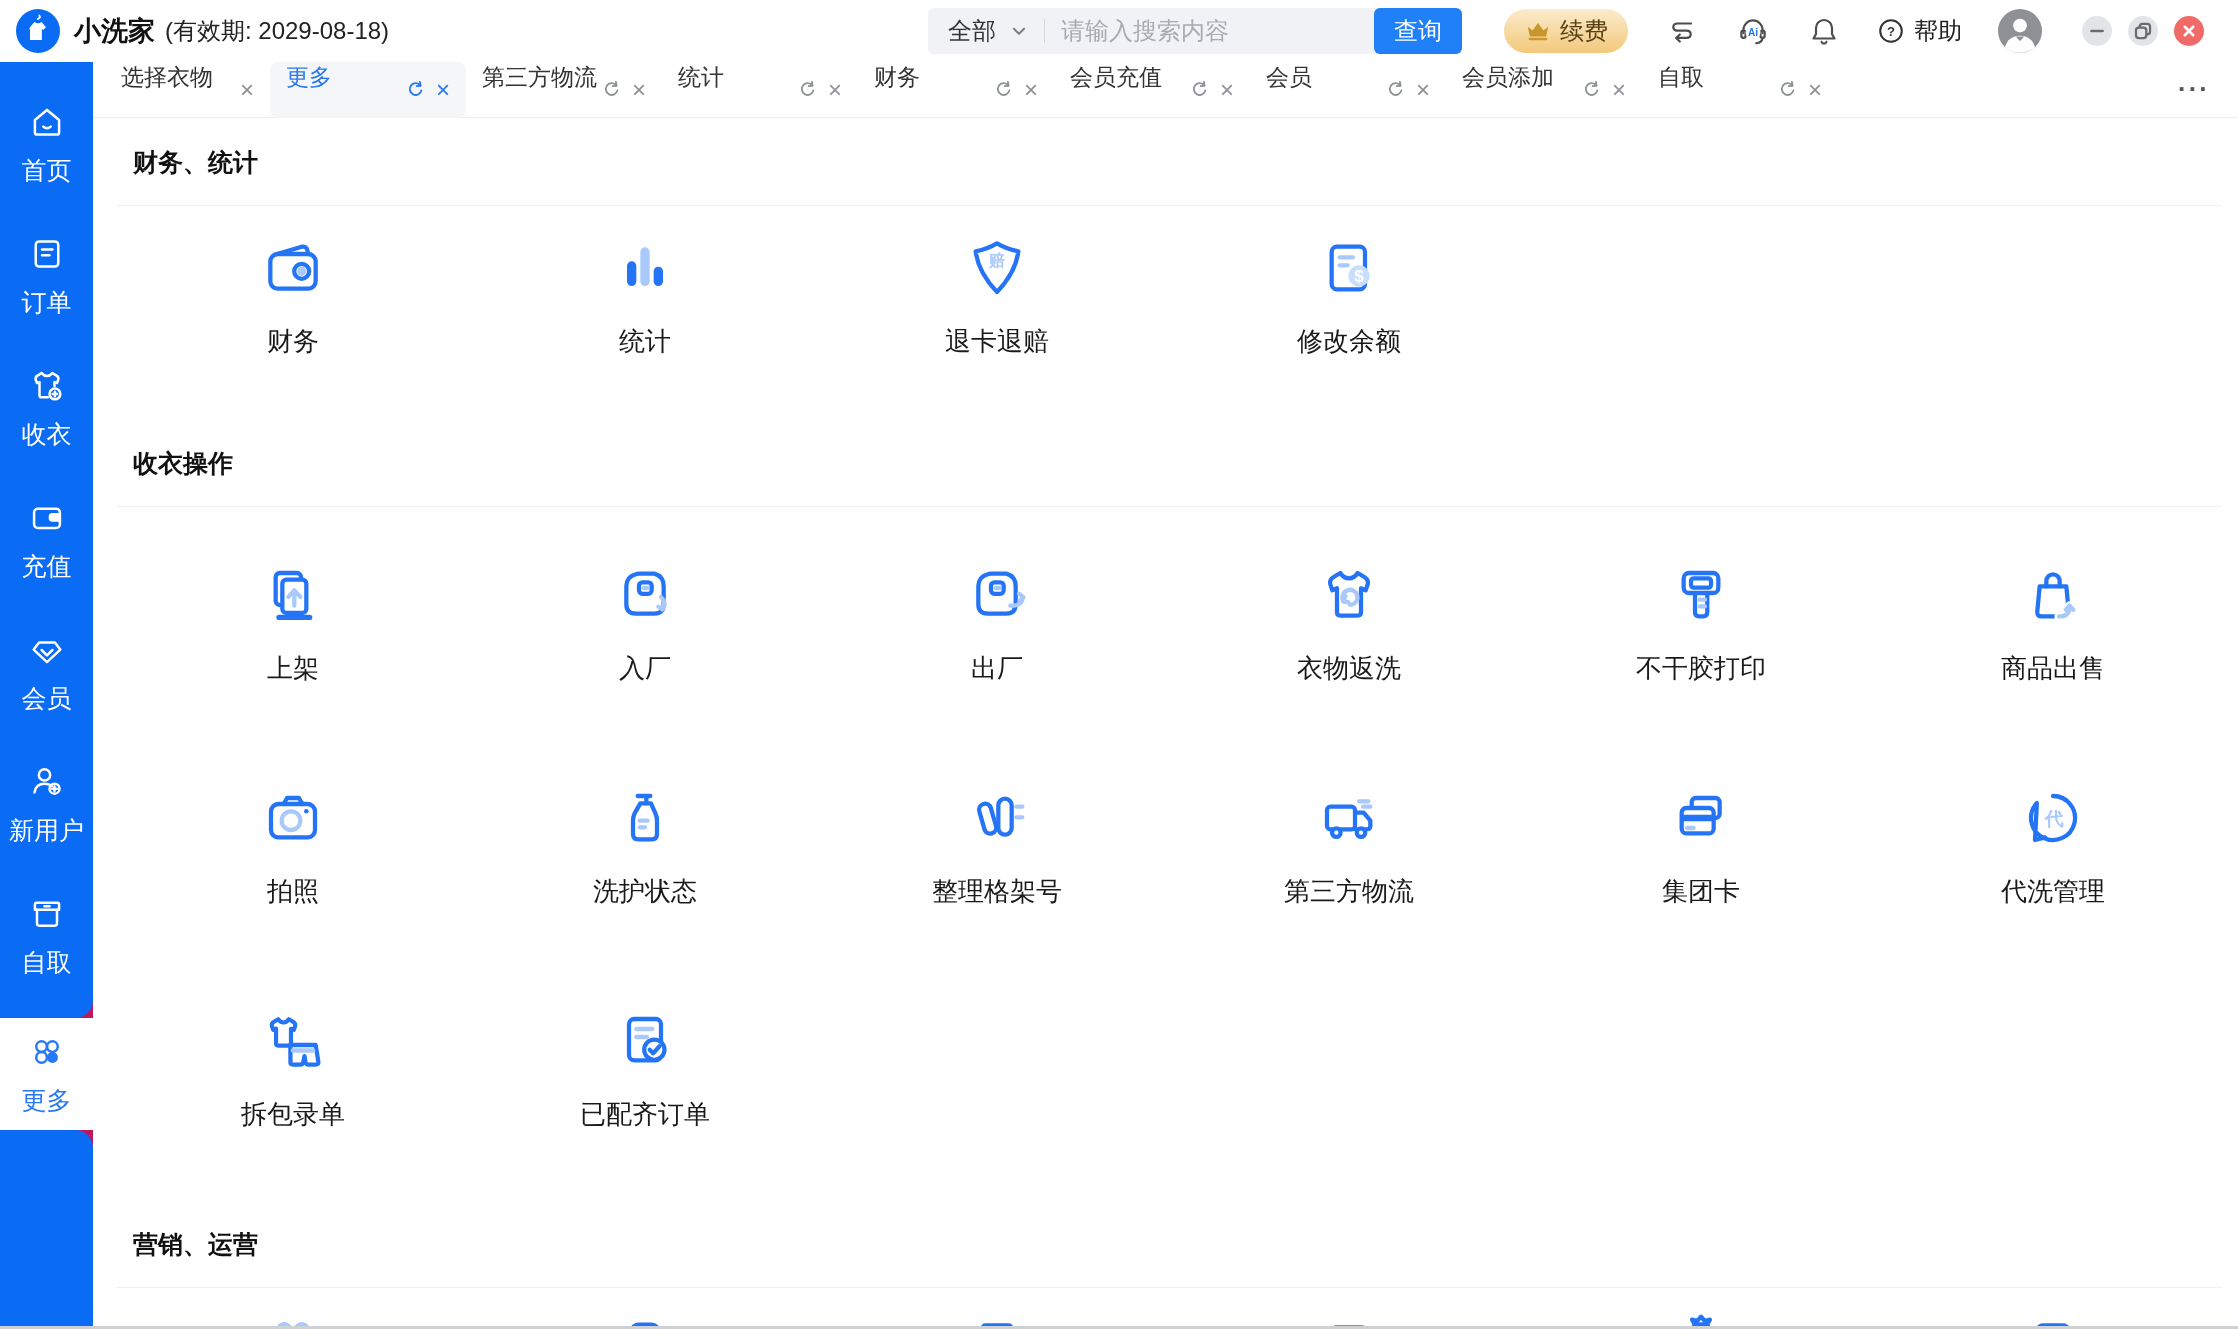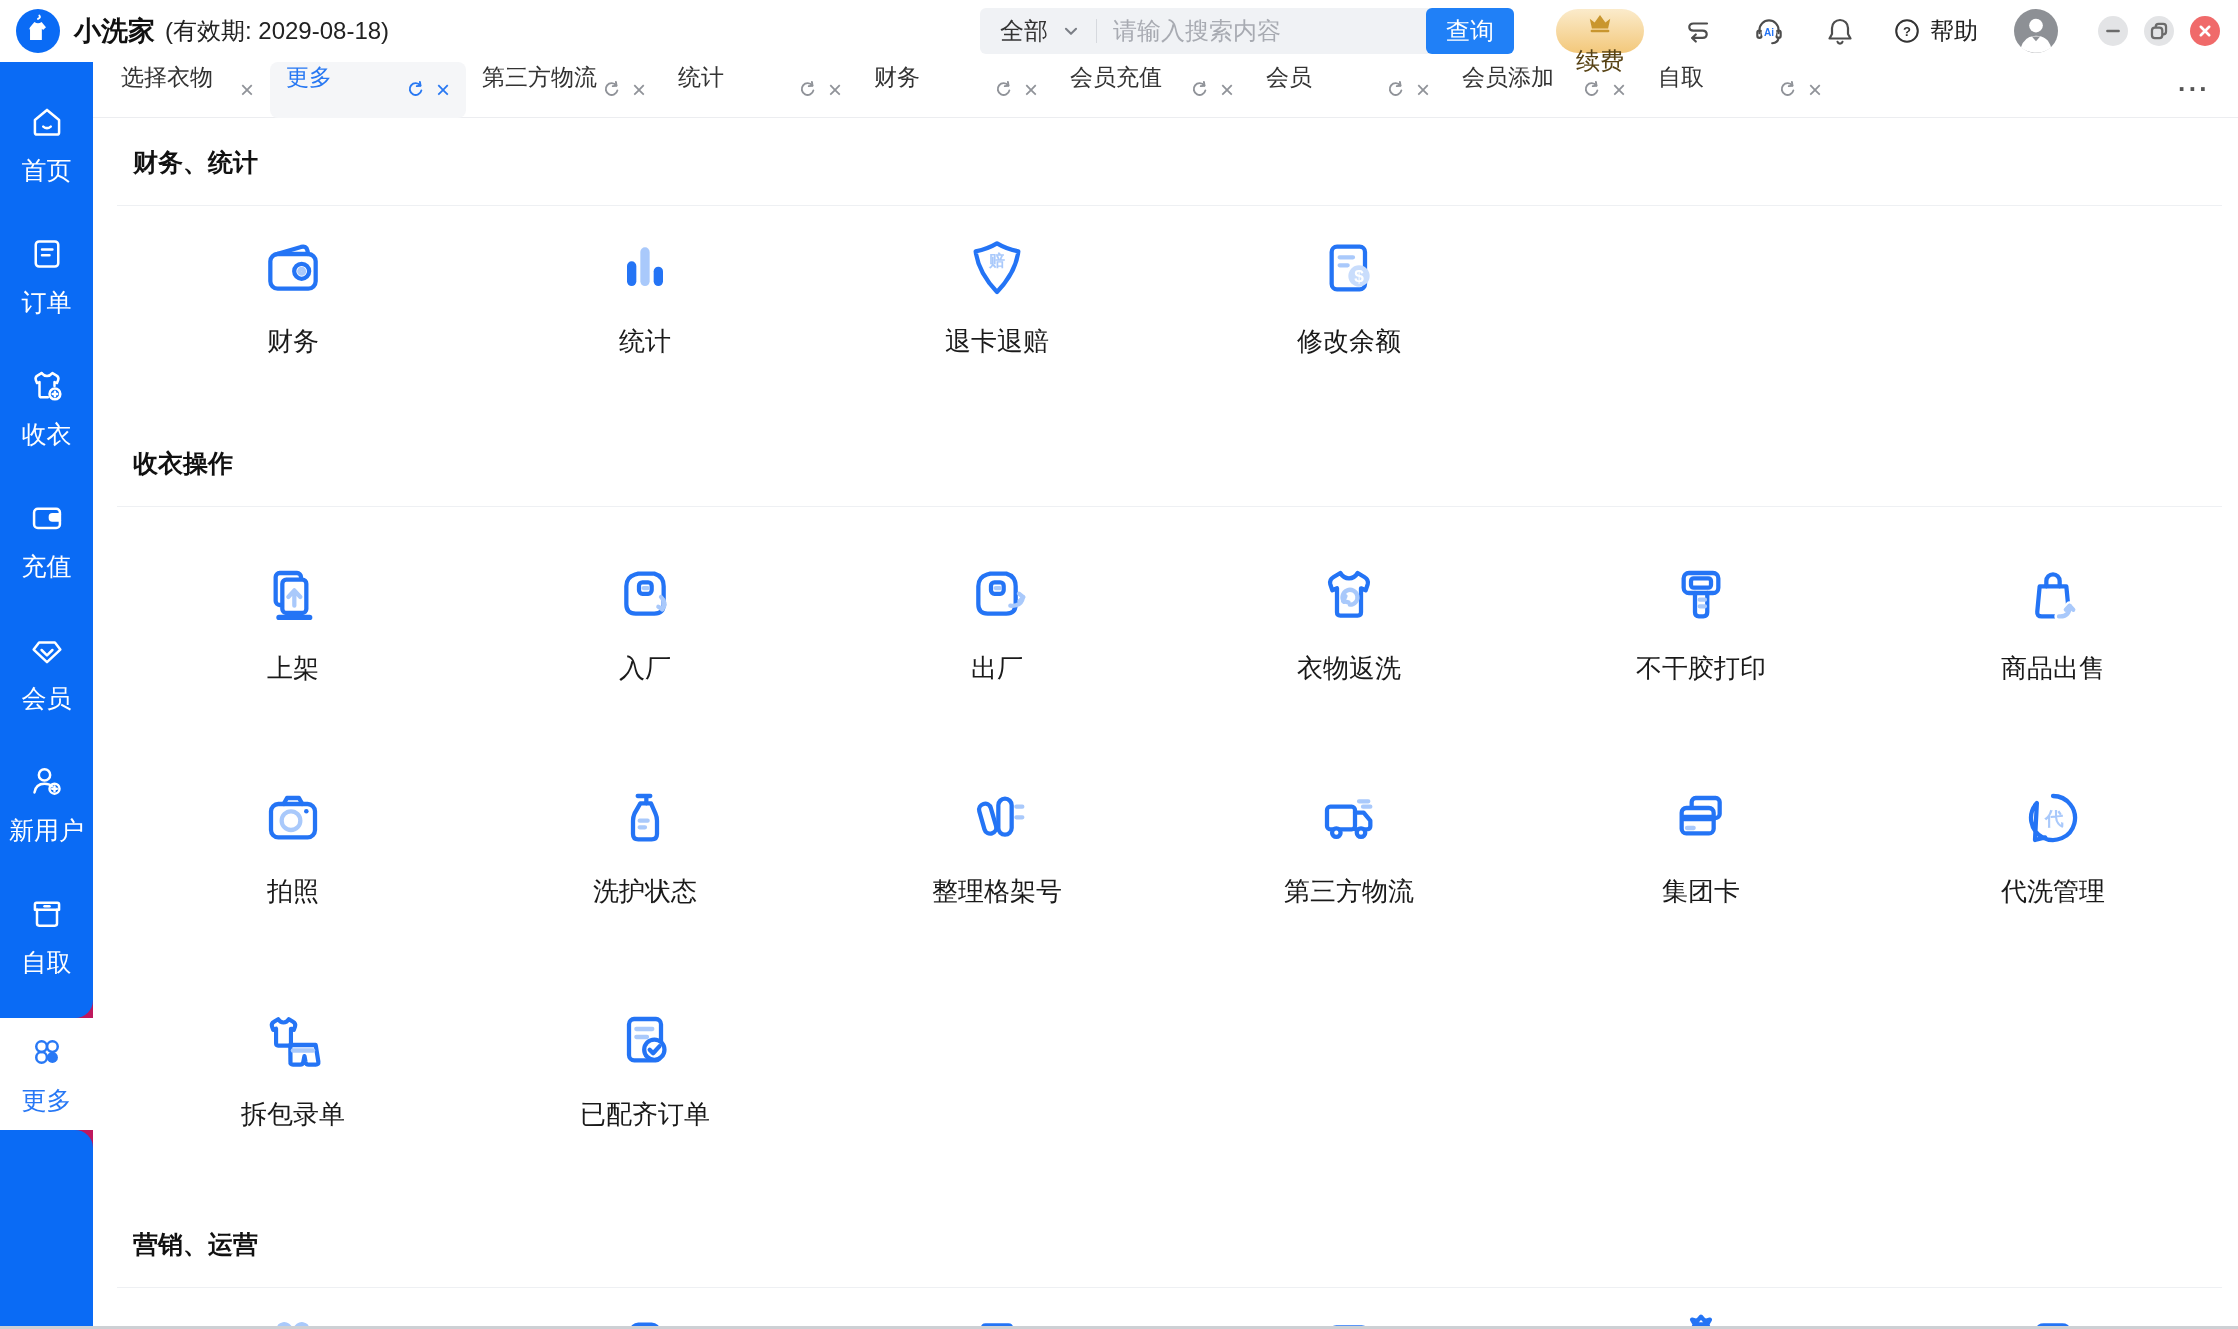--- a/index.html
+++ b/index.html
@@ -2,34 +2,34 @@
 <html><head>
 <meta charset="utf-8">
 <style>
   * { margin:0; padding:0; box-sizing:border-box; }
   html,body { width:2238px; height:1329px; overflow:hidden; }
   body {
     font-family:"Liberation Sans","DejaVu Sans",sans-serif;
     background:#fff; color:#1f1f1f; position:relative;
   }
   
-  .titlebar{height:62px;display:flex;align-items:center;padding:0 18px 0 16px;background:#fff;}
+  .titlebar{height:62px;display:flex;align-items:center;padding:0 34px 0 16px;background:#fff;}
   .logo{width:44px;height:44px;flex:0 0 auto;}
   .app-title{font-size:27px;font-weight:700;color:#111;margin-left:14px;white-space:nowrap;}
   .validity{font-size:24px;color:#222;margin-left:10px;white-space:nowrap;}
   .tb-spacer{flex:1;}
   .search-group{display:flex;align-items:center;background:#F0F2F5;border-radius:6px;height:46px;width:534px;flex:0 0 auto;}
   .scope{display:flex;align-items:center;gap:14px;padding:0 16px 0 20px;cursor:pointer;}
   .scope-label{font-size:24px;color:#333;}
   .search-sep{width:1px;height:24px;background:#D6D9DE;}
   .search-input{flex:1;min-width:0;border:none;outline:none;background:transparent;font-size:24px;padding:0 16px;color:#333;font-family:Liberation Serif, serif;}
   .search-input::placeholder{color:#A8ABB2;}
   .search-btn{width:88px;height:46px;border:none;background:#2080F7;color:#fff;font-size:24px;border-radius:6px;cursor:pointer;font-family:inherit;}
   .renew{display:flex;align-items:center;gap:8px;height:44px;padding:0 20px;border-radius:22px;
-    background:linear-gradient(180deg,#FBEBCB,#F3C87B);margin-left:42px;cursor:pointer;flex-direction:column;}
+    background:linear-gradient(180deg,#FBEBCB,#F3C87B);margin-left:42px;cursor:pointer;}
   .renew-label{font-size:24px;color:#574214;font-weight:500;}
   .tb-icon{margin-left:38px;display:flex;align-items:center;cursor:pointer;}
   .help{display:flex;align-items:center;gap:8px;margin-left:36px;cursor:pointer;}
   .help-label{font-size:24px;color:#222;}
   .avatar{margin-left:36px;cursor:pointer;display:flex;}
   .win-controls{display:flex;align-items:center;gap:16px;margin-left:40px;}
   .win-btn{width:30px;height:30px;border-radius:50%;display:flex;align-items:center;justify-content:center;cursor:pointer;}
   
   .app-body{display:flex;height:1267px;}
   .sidebar{width:93px;flex:0 0 auto;background:#be185d;display:flex;flex-direction:column;color:#fff;}

